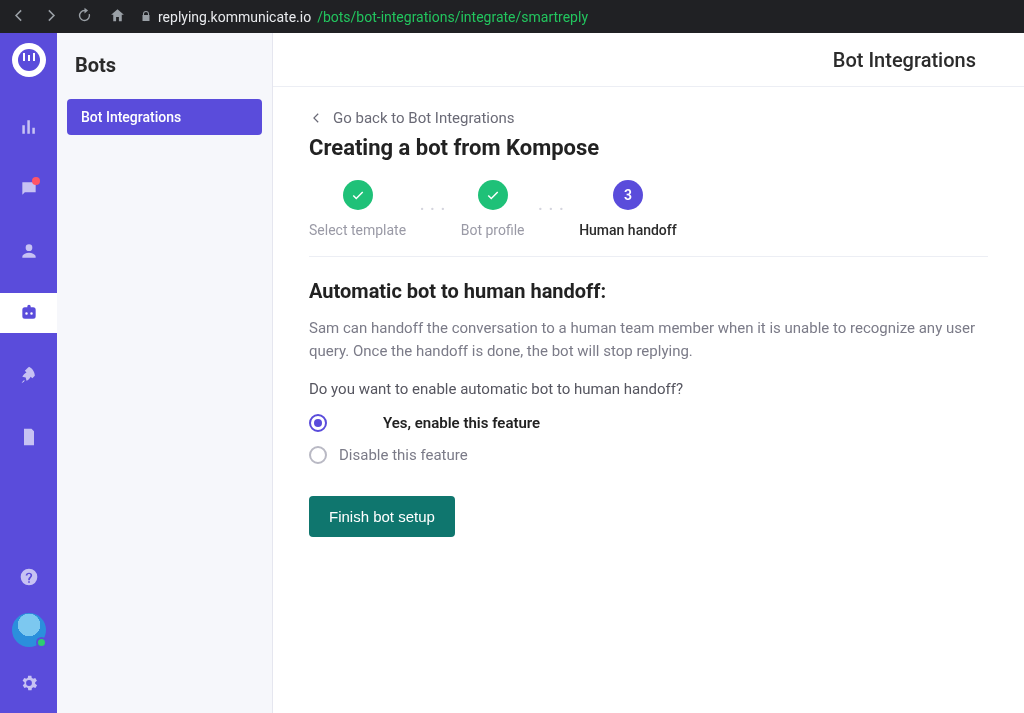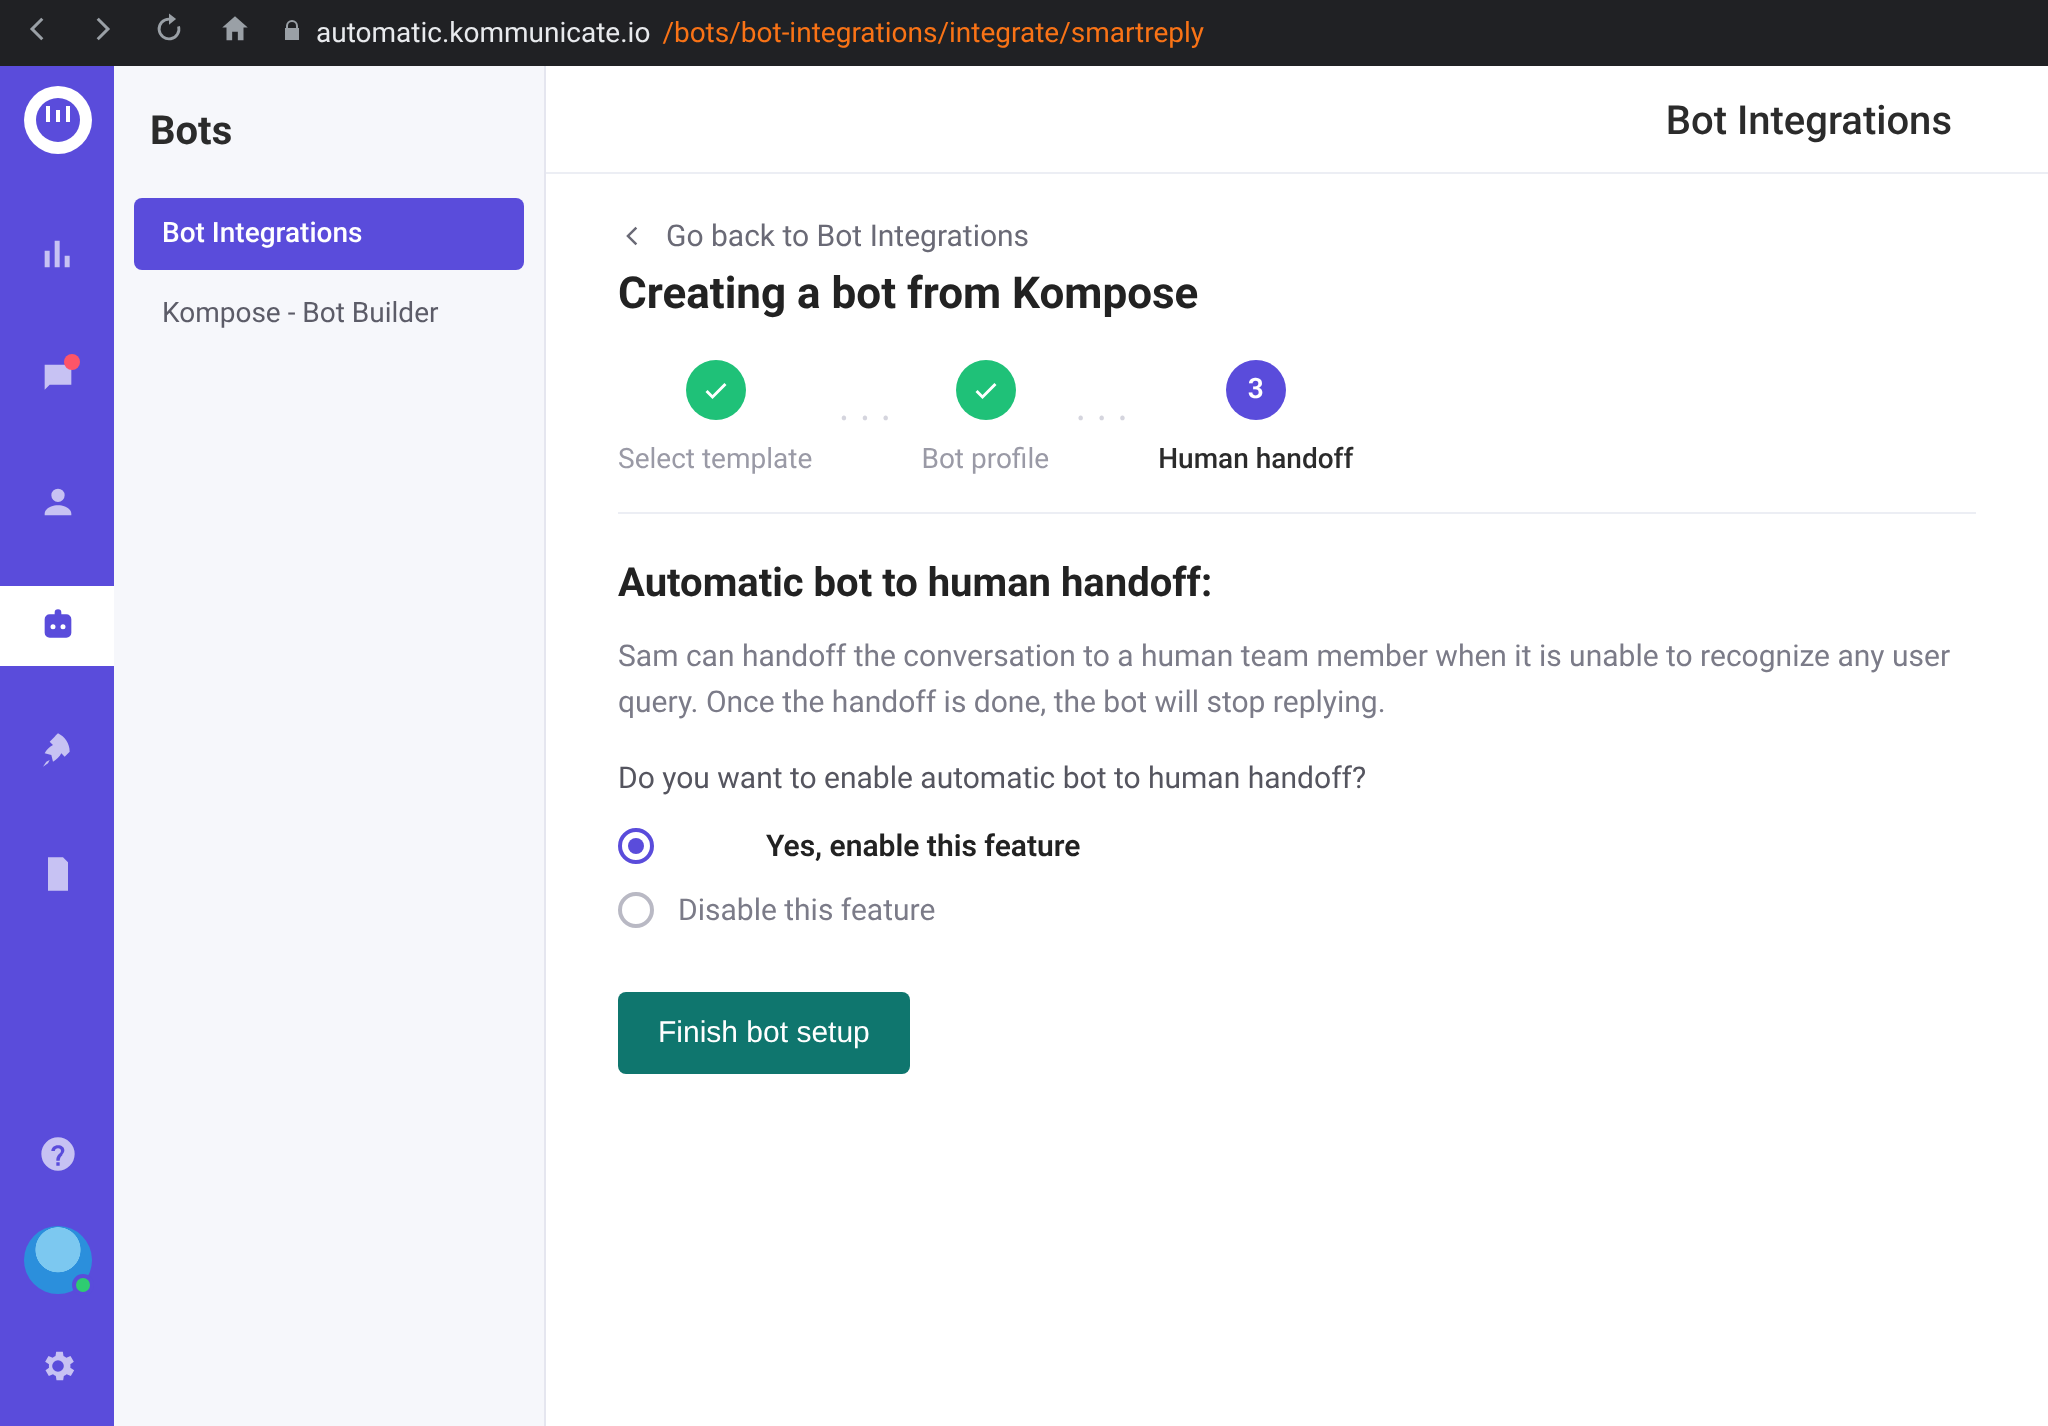--- a/index.html
+++ b/index.html
@@ -13,21 +13,21 @@
     padding: 0 10px;
     gap: 14px;
     color: #9aa0a6;
     font-size: 14px;
   }
   .browser-bar .nav-icons { display: flex; gap: 16px; align-items: center; }
   .browser-bar svg { width: 17px; height: 17px; fill: #9aa0a6; }
   .browser-bar .url { color: #cfcfcf; display: flex; align-items: center; gap: 6px; }
   .browser-bar .url .lock svg { width: 12px; height: 12px; fill: #9aa0a6; }
   .browser-bar .url .host { color: #e8eaed; }
-  .browser-bar .url .path { color: #f97316; }
+  .browser-bar .url .path { color: #22c55e; }
 
   
   .app {
     display: flex;
     height: calc(100% - 33px);
     width: 100%;
   }
 
   
   .rail {
@@ -204,21 +204,21 @@
           <path d="M12 4a8 8 0 1 0 7.7 5.8l-1.9.6A6 6 0 1 1 12 6v3l5-4-5-4v3z"></path>
         </svg></span>
     <span><svg viewBox="0 0 24 24">
           <path d="M12 3l9 8h-3v9h-4v-6h-4v6H6v-9H3z"></path>
         </svg></span>
   </div>
   <div class="url">
     <span class="lock"><svg viewBox="0 0 24 24">
           <path d="M6 10V8a6 6 0 1 1 12 0v2h1v12H5V10h1zm2 0h8V8a4 4 0 1 0-8 0v2z"></path>
         </svg></span>
-    <span class="host">automatic.kommunicate.io</span>
+    <span class="host">replying.kommunicate.io</span>
       <span class="path">/bots/bot-integrations/integrate/smartreply</span>
   </div>
 </div>
 
 <div class="app">
 
   <div class="rail">
     <div class="logo">
         <div class="inner"></div>
       </div>
@@ -269,21 +269,20 @@
             <path d="M19.4 13a7.8 7.8 0 0 0 0-2l2.1-1.6-2-3.4-2.5 1a7.6 7.6 0 0 0-1.7-1l-.4-2.6h-4l-.4 2.6a7.6 7.6 0 0 0-1.7 1l-2.5-1-2 3.4L6.6 11a7.8 7.8 0 0 0 0 2l-2.1 1.6 2 3.4 2.5-1a7.6 7.6 0 0 0 1.7 1l.4 2.6h4l.4-2.6a7.6 7.6 0 0 0 1.7-1l2.5 1 2-3.4zM12 15.5A3.5 3.5 0 1 1 15.5 12 3.5 3.5 0 0 1 12 15.5z"></path>
           </svg>
       </div>
     </div>
   </div>
 
   <div class="sub-sidebar">
     <h2>Bots</h2>
     <div class="sub-nav">
       <div class="sub-nav-item active">Bot Integrations</div>
-      <div class="sub-nav-item">Kompose - Bot Builder</div>
     </div>
   </div>
 
   <div class="main">
     <div class="main-header">
       <div class="main-header-title">Bot Integrations</div>
     </div>
 
     <div class="content">
       <div class="back-link">

